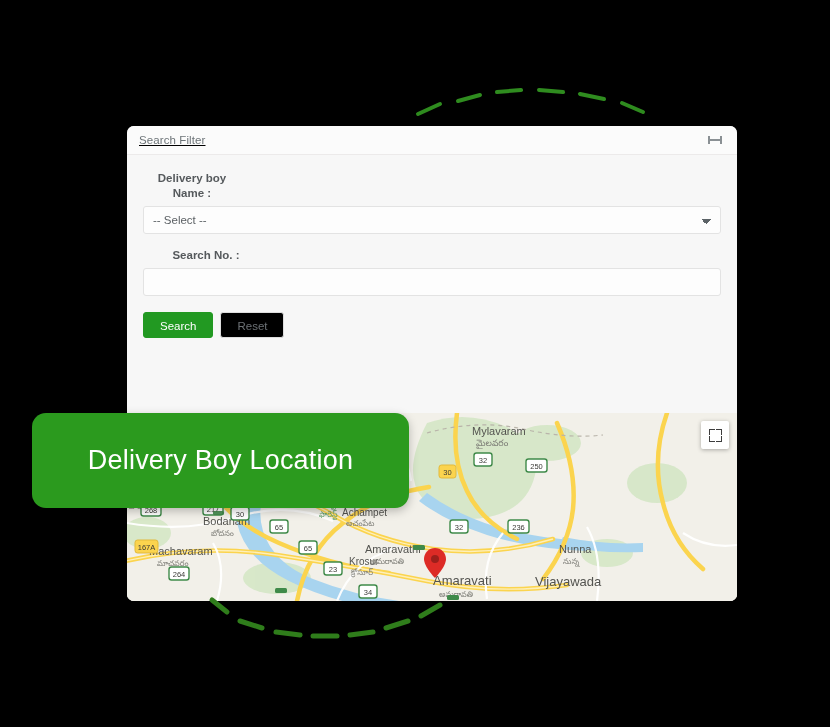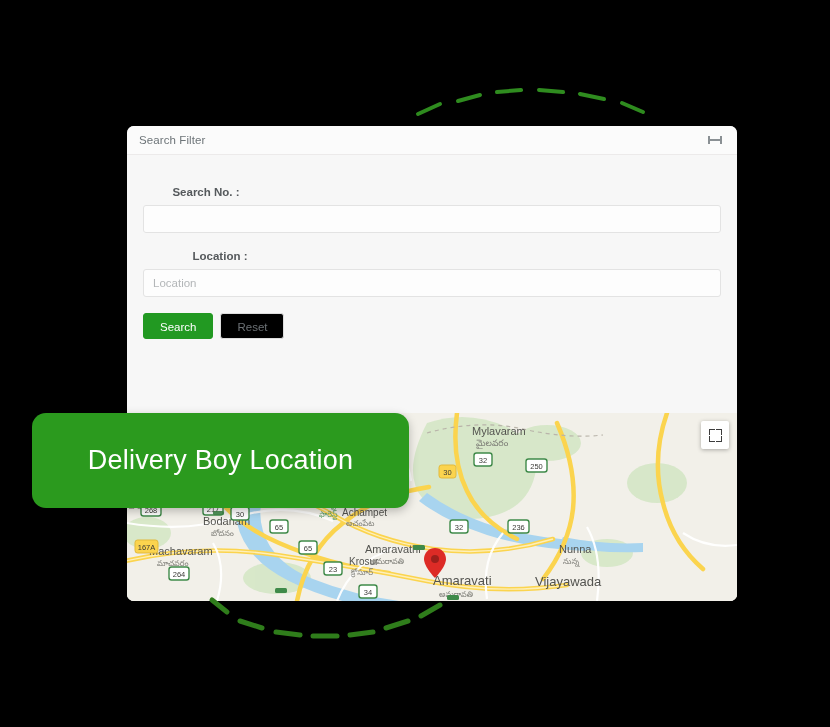--- a/index.html
+++ b/index.html
@@ -44,20 +44,21 @@
 
   .card-header {
     height: 29px;
     background: #fbfbfb;
     border-bottom: 1px solid #eceaea;
     display: flex;
     align-items: center;
     justify-content: space-between;
     padding: 0 14px 0 12px;
     box-sizing: border-box;
+    text-decoration: underline;
   }
   .card-header-title {
     font-size: 11.5px;
     color: #6d7478;
     letter-spacing: .1px;
   }
   .resize-icon {
     width: 16px;
     height: 10px;
     position: relative;
@@ -249,30 +250,35 @@
     <span class="card-header-title">Search Filter</span>
     <span class="resize-icon">
       <span class="cap-l"></span>
         <span class="bar"></span>
         <span class="cap-r"></span>
     </span>
   </div>
 
   <div class="form-body">
 
+    <div class="field">
+      <span class="field-label label-w1">
+        <span>Delivery boy</span><br>
+        <span>Name :</span>
+      </span>
+      <select class="control">
+        <option>-- Select --</option>
+      </select>
+    </div>
 
     <div class="field">
       <span class="field-label label-w2">Search No. :</span>
       <input class="control" type="text" placeholder="" style="">
     </div>
 
-    <div class="field">
-      <span class="field-label label-w3">Location :</span>
-      <input class="control" type="text" placeholder="Location" style="">
-    </div>
 
     <div class="btn-row">
       <button class="btn btn-search">Search</button>
       <button class="btn btn-reset">Reset</button>
     </div>
   </div>
 
   <div class="map">
     <svg width="610" height="188" viewBox="0 0 610 188" xmlns="http://www.w3.org/2000/svg">
       <defs>

